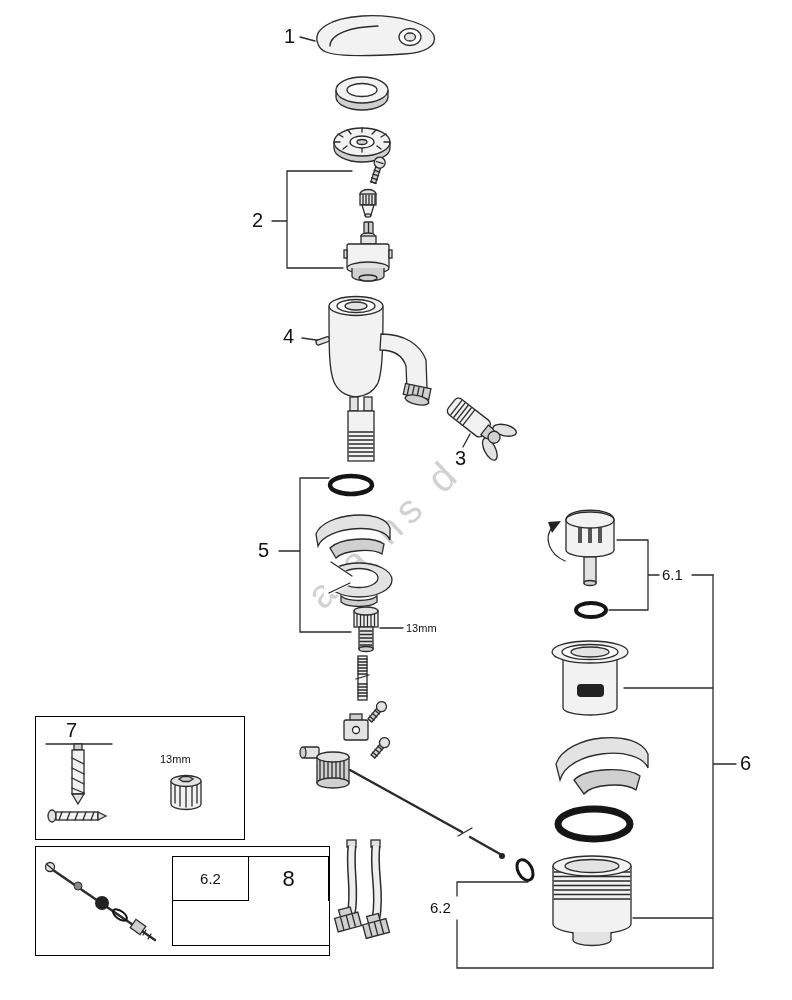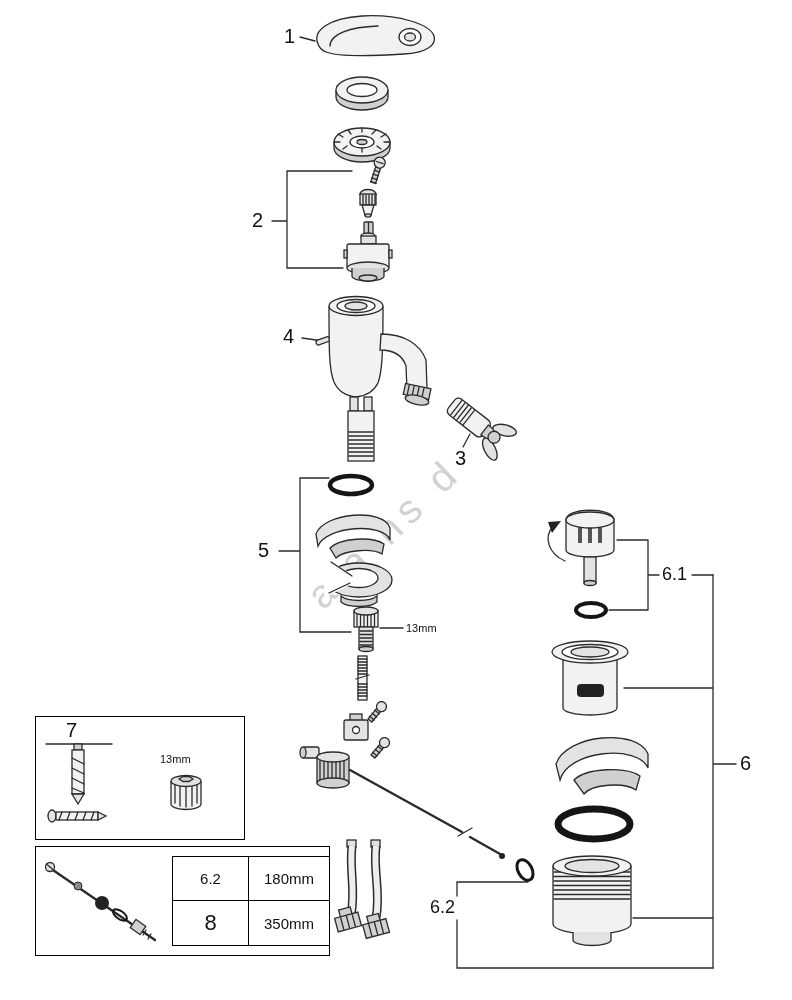--- a/index.html
+++ b/index.html
@@ -12,21 +12,21 @@
   .s{stroke:#2b2b2b;stroke-width:1.3;fill:none;stroke-linecap:round;}
   .s2{stroke:#2b2b2b;stroke-width:2.4;fill:none;stroke-linecap:round;}
   .f0{fill:#ffffff;stroke:#2b2b2b;stroke-width:1.3;}
   .f1{fill:#f2f2f2;stroke:#2b2b2b;stroke-width:1.3;}
   .f2{fill:#e3e3e3;stroke:#2b2b2b;stroke-width:1.3;}
   .f3{fill:#d0d0d0;stroke:#2b2b2b;stroke-width:1.3;}
   .dk{fill:#222;stroke:none;}
   .oring{fill:none;stroke:#151515;}
   
   .callout{position:absolute;font-size:20px;line-height:20px;color:#111;}
-  .callout-sm{position:absolute;font-size:18px;line-height:15px;color:#111;}
+  .callout-sm{position:absolute;font-size:15px;line-height:15px;color:#111;}
   .dim{position:absolute;font-size:11px;line-height:14px;color:#111;}
   .part-box{position:absolute;border:1.6px solid #000;box-sizing:border-box;background:transparent;}
   .size-table{position:absolute;left:172px;top:856px;width:158px;height:90px;box-sizing:border-box;
               display:grid;grid-template-columns:76px 1fr;grid-template-rows:1fr 1fr;border:1.6px solid #000;}
   .size-table .cell{display:flex;align-items:center;justify-content:center;font-size:15px;box-sizing:border-box;}
   .size-table .br{border-right:1.4px solid #000;}
   .size-table .bb{border-bottom:1.4px solid #000;}
   .size-table .big{font-size:22px;}
 </style>
 </head>
@@ -298,18 +298,16 @@
   <div class="callout" style="left:66px;top:720px;">7</div>
 
   <div class="dim" style="left:406px;top:621px;">13mm</div>
   <div class="dim" style="left:160px;top:752px;">13mm</div>
 
   <div class="part-box" style="left:35px;top:716px;width:210px;height:124px;"></div>
   <div class="part-box" style="left:35px;top:846px;width:295px;height:110px;"></div>
 
   <div class="size-table">
     <div class="cell br bb">6.2</div>
-    <div class="cell bb">180mm</div>
     <div class="cell br big">8</div>
-    <div class="cell">350mm</div>
   </div>
 
 </div>
 
 </body></html>

